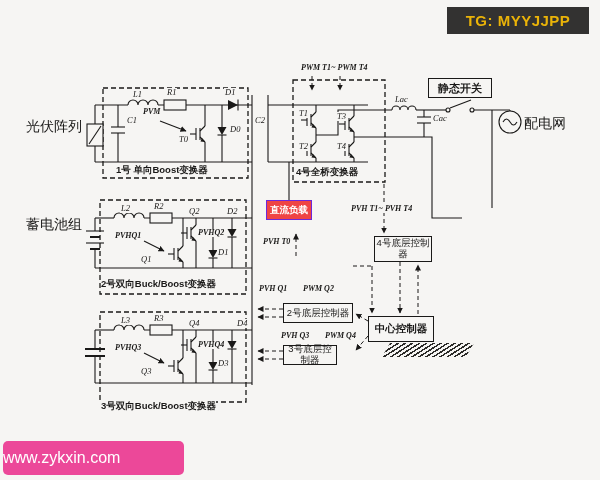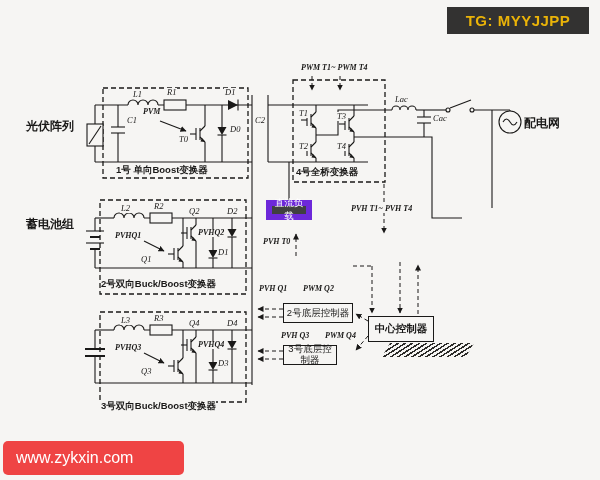--- a/index.html
+++ b/index.html
@@ -3,37 +3,37 @@
 <meta charset="utf-8">
 <style>
   *{margin:0;padding:0;box-sizing:border-box}
   :root{--paper:#f6f5f3;--ink:#1a1918}
   body{background:#e9e8e6;font-family:"Liberation Sans",sans-serif}
   .screen{position:relative;width:600px;height:480px;background:var(--paper);overflow:hidden}
   svg.circuit{position:absolute;left:0;top:0}
   .lbl{position:absolute;font:italic 8.5px "Liberation Serif",serif;color:var(--ink);
        white-space:nowrap;background:var(--paper);line-height:1;padding:0 1px;z-index:2}
   .sig{font-weight:bold;font-size:8px}
-  .cjk{position:absolute;font-weight:bold;font-size:12px;color:var(--ink);white-space:nowrap;z-index:2;
+  .cjk{position:absolute;font-weight:normal;font-size:14px;color:var(--ink);white-space:nowrap;z-index:2;
        font-family:"Liberation Sans",sans-serif}
   .convlbl{position:absolute;font-weight:bold;font-size:9.5px;color:var(--ink);white-space:nowrap;
        background:var(--paper);line-height:1.05;z-index:2}
   .box{position:absolute;border:1.2px solid var(--ink);background:var(--paper);display:flex;
        align-items:center;justify-content:center;text-align:center;color:var(--ink);z-index:2}
   .ctrlbox{font-size:9.5px;line-height:1.15}
-  .dcload{background:#404040;color:#fff;font-weight:normal;font-size:9.5px;border:6px solid #6d28d9}
+  .dcload{background:#ef4444;color:#fff;font-weight:bold;font-size:9.5px;border:1px solid #6d28d9}
   .bigbox{font-weight:bold;font-size:11px;border-width:1.5px}
   .central{font-weight:bold;font-size:10.5px;border-width:1.5px;z-index:3}
   .hatch{position:absolute;background:repeating-linear-gradient(135deg,#2b2a28 0 2px,rgba(0,0,0,0) 2px 5px);
        transform:skewX(-30deg);z-index:1}
   .tg{position:absolute;left:447px;top:7px;width:142px;height:27px;background:#333231;color:#eab308;
        display:flex;align-items:center;justify-content:center;font-weight:bold;font-size:15px;
        letter-spacing:.5px;z-index:4}
-  .site{position:absolute;left:3px;top:441px;width:181px;height:34px;background:#ef4444;color:#fff;
-       border-radius:5px;display:flex;align-items:center;padding-left:13px;font-size:16px;z-index:4}
+  .site{position:absolute;left:3px;top:441px;width:181px;height:34px;background:#ec4899;color:#fff;
+       border-radius:5px;display:flex;align-items:center;font-size:16px;z-index:4}
 </style>
 </head>
 <body>
 
 <div class="screen">
 
   <svg class="circuit" width="600" height="480" viewBox="0 0 600 480">
     <defs>
       <marker id="ah" markerWidth="7" markerHeight="7" refX="5.5" refY="3" orient="auto" markerUnits="userSpaceOnUse">
         <path d="M0,0 L6,3 L0,6 Z" fill="#1a1918"></path>
@@ -215,22 +215,24 @@
   <div class="cjk" style="left:26px;top:118px">光伏阵列</div>
   <div class="cjk" style="left:26px;top:216px">蓄电池组</div>
   <div class="cjk" style="left:524px;top:115px">配电网</div>
 
   <div class="convlbl" style="left:116px;top:165px">1号 单向Boost变换器</div>
   <div class="convlbl" style="left:101px;top:279px">2号双向Buck/Boost变换器</div>
   <div class="convlbl" style="left:101px;top:401px">3号双向Buck/Boost变换器</div>
   <div class="convlbl" style="left:296px;top:167px">4号全桥变换器</div>
 
   <div class="box dcload" style="left:266px;top:200px;width:46px;height:20px">直流负载</div>
+  <div class="box bigbox" style="left:428px;top:78px;width:64px;height:20px">静态开关</div>
   <div class="box ctrlbox" style="left:283px;top:303px;width:70px;height:20px">2号底层控制器</div>
   <div class="box ctrlbox" style="left:283px;top:345px;width:54px;height:20px">3号底层控制器</div>
+  <div class="box ctrlbox" style="left:374px;top:236px;width:58px;height:26px">4号底层控制器</div>
   <div class="hatch" style="left:386px;top:343px;width:84px;height:14px"></div>
   <div class="box central" style="left:368px;top:316px;width:66px;height:26px">中心控制器</div>
 
   <div class="lbl" style="left:132px;top:90px">L1</div>
   <div class="lbl" style="left:166px;top:88px">R1</div>
   <div class="lbl" style="left:224px;top:88px">D1</div>
   <div class="lbl" style="left:126px;top:116px">C1</div>
   <div class="lbl sig" style="left:142px;top:108px">PVM</div>
   <div class="lbl" style="left:178px;top:135px">T0</div>
   <div class="lbl" style="left:229px;top:125px">D0</div>
@@ -247,21 +249,21 @@
   <div class="lbl" style="left:188px;top:207px">Q2</div>
   <div class="lbl" style="left:226px;top:207px">D2</div>
   <div class="lbl sig" style="left:114px;top:232px">PVHQ1</div>
   <div class="lbl" style="left:217px;top:248px">D1</div>
   <div class="lbl sig" style="left:197px;top:229px">PVHQ2</div>
   <div class="lbl" style="left:140px;top:255px">Q1</div>
 
   <div class="lbl" style="left:120px;top:316px">L3</div>
   <div class="lbl" style="left:153px;top:314px">R3</div>
   <div class="lbl" style="left:188px;top:319px">Q4</div>
-  <div class="lbl" style="left:226px;top:319px">D4</div>
+  <div class="lbl" style="left:236px;top:319px">D4</div>
   <div class="lbl sig" style="left:114px;top:344px">PVHQ3</div>
   <div class="lbl" style="left:217px;top:359px">D3</div>
   <div class="lbl sig" style="left:197px;top:341px">PVHQ4</div>
   <div class="lbl" style="left:140px;top:367px">Q3</div>
 
   <div class="lbl sig" style="left:300px;top:64px">PWM T1~ PWM T4</div>
   <div class="lbl sig" style="left:350px;top:205px">PVH T1~ PVH T4</div>
   <div class="lbl sig" style="left:262px;top:238px">PVH T0</div>
   <div class="lbl sig" style="left:258px;top:285px">PVH Q1</div>
   <div class="lbl sig" style="left:302px;top:285px">PWM Q2</div>

